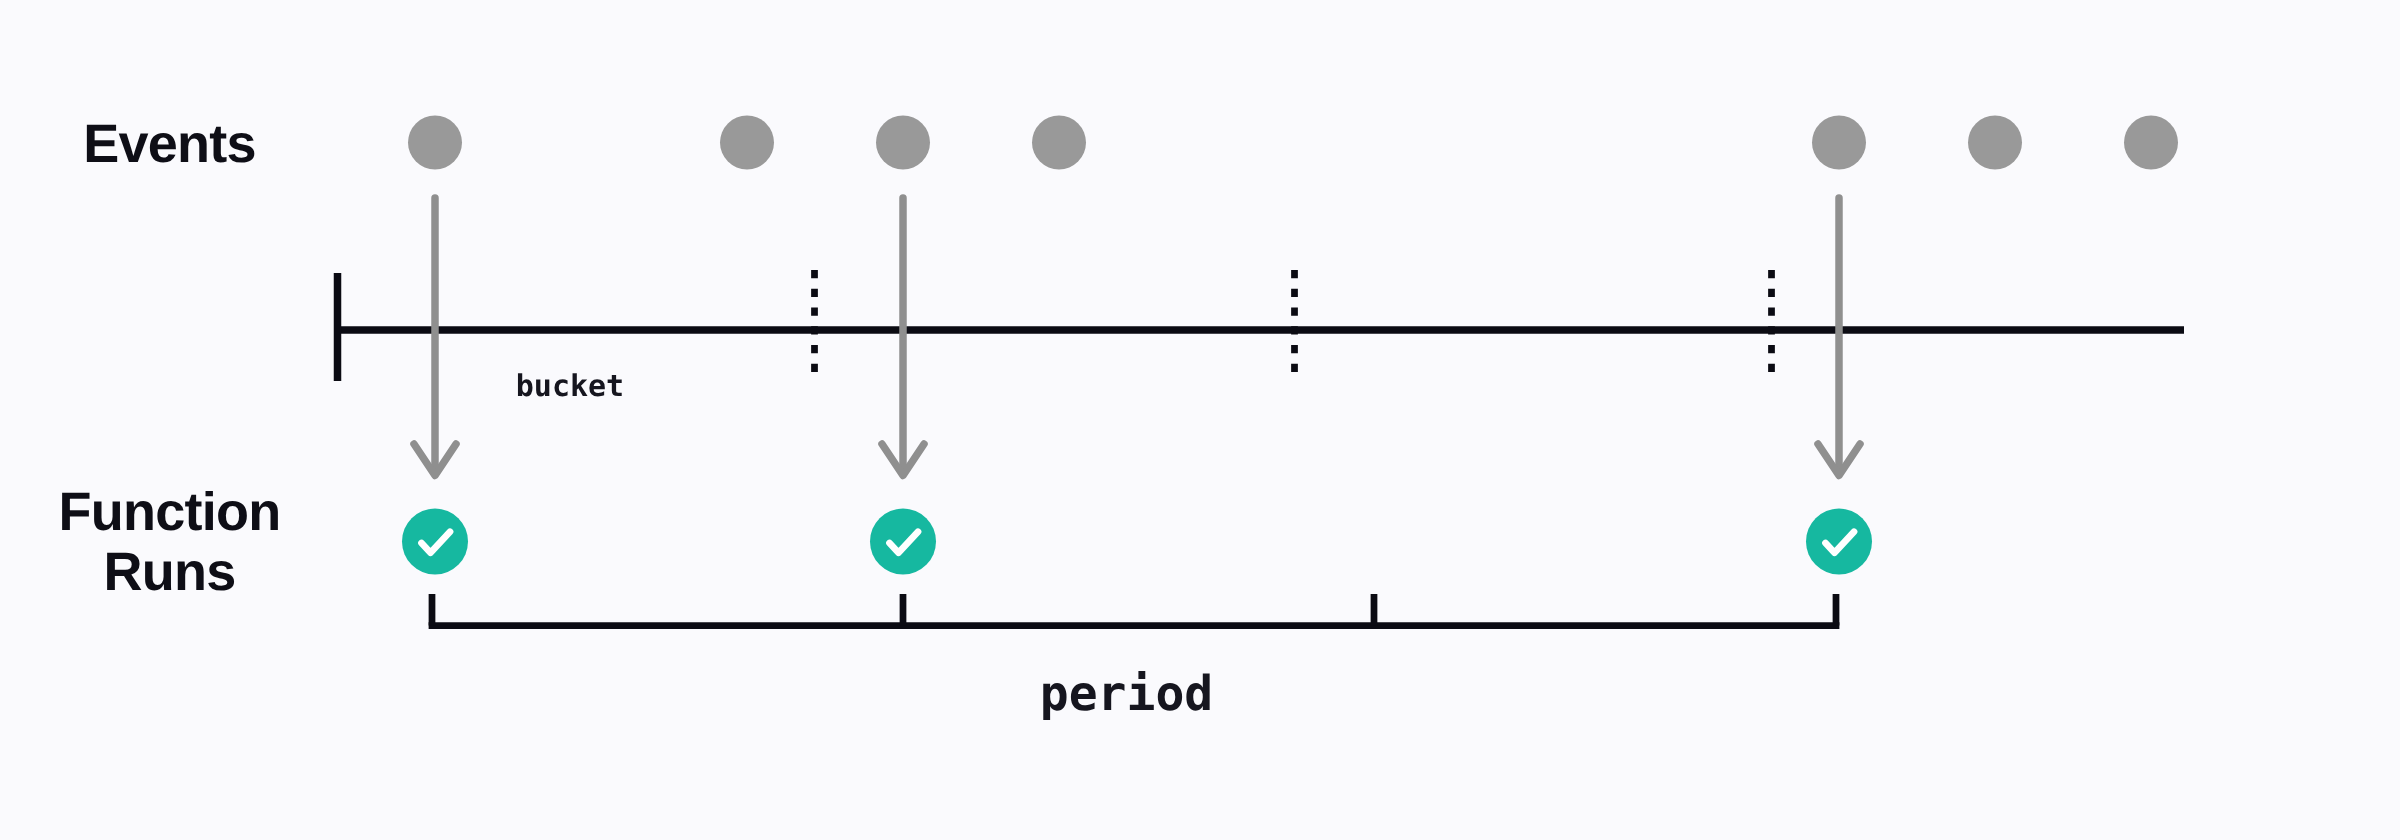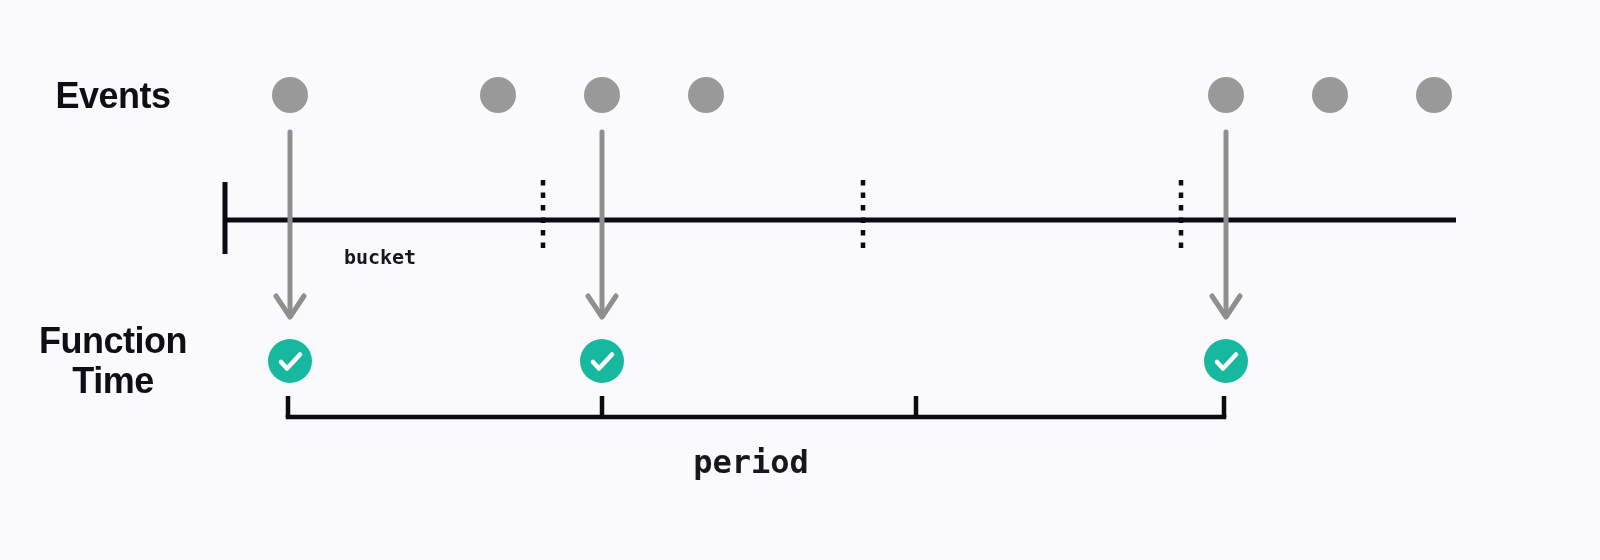--- a/index.html
+++ b/index.html
@@ -114,21 +114,21 @@
         <circle cx="1226" cy="361" r="22" fill="#16b8a0"></circle>
         <polyline points="1217,362 1223,368.5 1236,354.5" fill="none" stroke="#ffffff" stroke-width="4.5" stroke-linecap="round" stroke-linejoin="round"></polyline>
       </g>
   </svg>
 
   <div class="row-label events">Events</div>
 
 
   <div class="row-label function-runs">
     <div>Function</div>
-    <div>Time</div>
+    <div>Runs</div>
   </div>
 
   <div class="mono-label bucket">bucket</div>
 
 
   <div class="mono-label limit">period</div>
 
 </div>
 
 </body></html>

